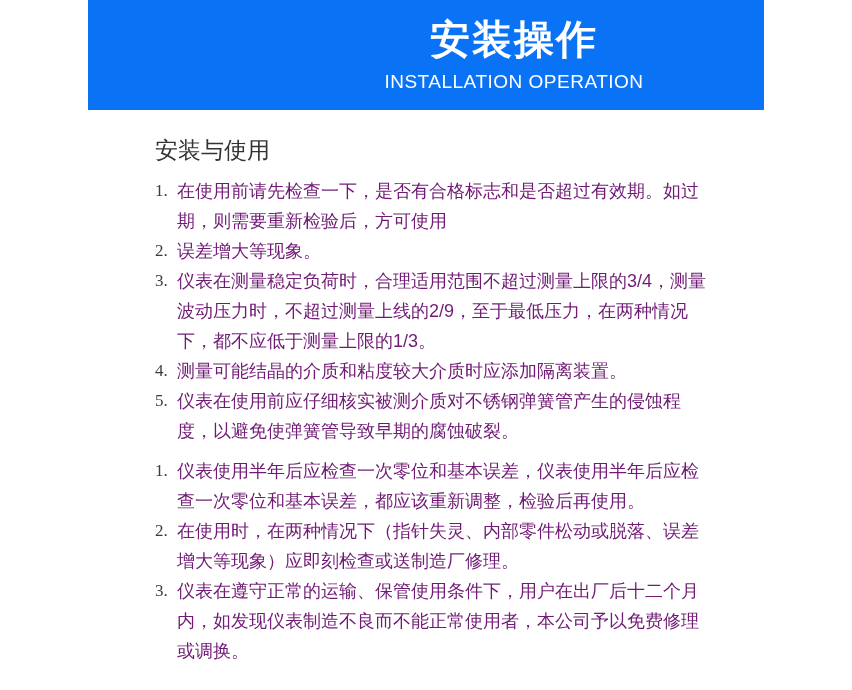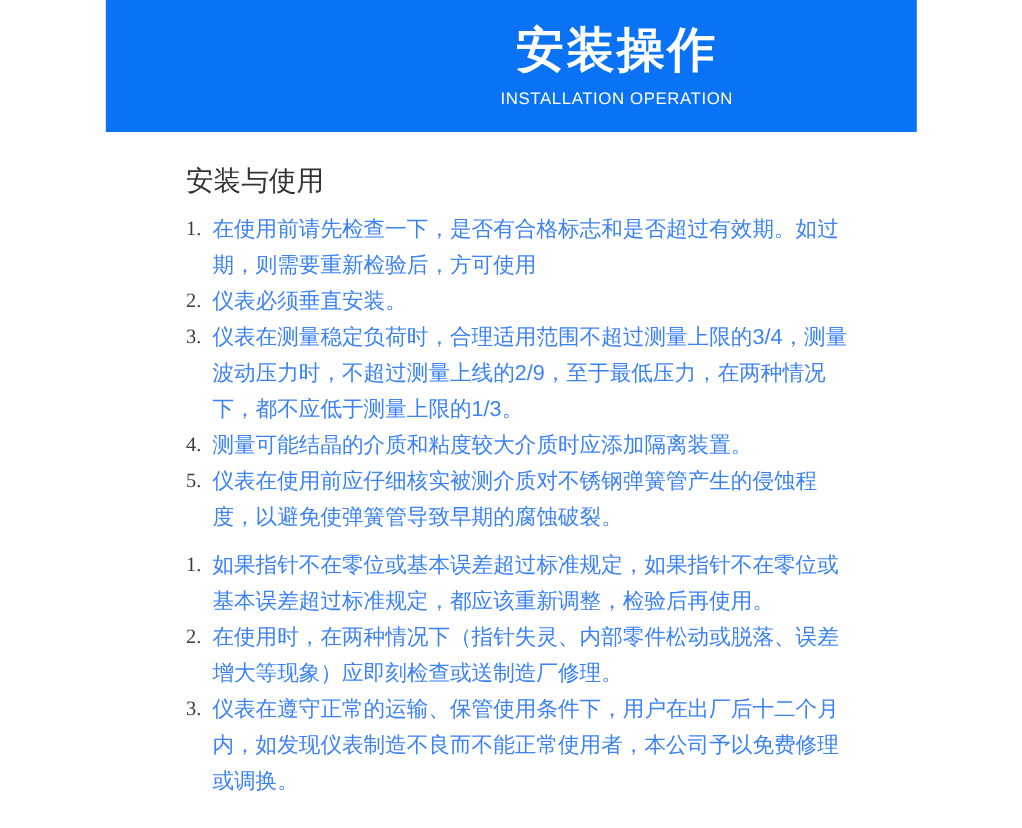--- a/index.html
+++ b/index.html
@@ -28,21 +28,21 @@
     color: #ffffff;
   }
   .banner-title {
     font-size: 40px;
     font-weight: bold;
     line-height: 1.1;
     letter-spacing: 2px;
   }
   .banner-subtitle {
     margin-top: 10px;
-    font-size: 14px;
+    font-size: 19px;
     font-weight: 500;
     letter-spacing: 0.5px;
   }
   
   .content {
     padding: 24px 56px 0 67px;
     color: #3d3d3d;
   }
   .section-heading {
     font-size: 23px;
@@ -70,21 +70,21 @@
     width: 22px;
     text-align: left;
     font-family: "Liberation Serif", "DejaVu Serif", serif;
     font-size: 17px;
     line-height: 30px;
     color: #3d3d3d;
   }
   .txt {
     flex: 1 1 auto;
     max-width: 706px;
-    color: #3b82f6;
+    color: #701a75;
   }
 </style>
 </head>
 <body>
 
 <div class="page">
 
   <header class="banner">
     <div class="banner-title">安装操作</div>
     <div class="banner-subtitle">INSTALLATION OPERATION</div>
@@ -94,41 +94,41 @@
 
     <h2 class="section-heading">安装与使用</h2>
 
     <ol class="item-list">
       <li>
         <span class="num">1.</span>
         <span class="txt">在使用前请先检查一下，是否有合格标志和是否超过有效期。如过期，则需要重新检验后，方可使用</span>
       </li>
       <li>
         <span class="num">2.</span>
-        <span class="txt">仪表必须垂直安装。</span>
+        <span class="txt">误差增大等现象。</span>
       </li>
       <li>
         <span class="num">3.</span>
         <span class="txt">仪表在测量稳定负荷时，合理适用范围不超过测量上限的3/4，测量波动压力时，不超过测量上线的2/9，至于最低压力，在两种情况下，都不应低于测量上限的1/3。</span>
       </li>
       <li>
         <span class="num">4.</span>
         <span class="txt">测量可能结晶的介质和粘度较大介质时应添加隔离装置。</span>
       </li>
       <li>
         <span class="num">5.</span>
         <span class="txt">仪表在使用前应仔细核实被测介质对不锈钢弹簧管产生的侵蚀程度，以避免使弹簧管导致早期的腐蚀破裂。</span>
       </li>
     </ol>
 
 
     <ol class="item-list">
       <li>
         <span class="num">1.</span>
-        <span class="txt">如果指针不在零位或基本误差超过标准规定，如果指针不在零位或基本误差超过标准规定，都应该重新调整，检验后再使用。</span>
+        <span class="txt">仪表使用半年后应检查一次零位和基本误差，仪表使用半年后应检查一次零位和基本误差，都应该重新调整，检验后再使用。</span>
       </li>
       <li>
         <span class="num">2.</span>
         <span class="txt">在使用时，在两种情况下（指针失灵、内部零件松动或脱落、误差增大等现象）应即刻检查或送制造厂修理。</span>
       </li>
       <li>
         <span class="num">3.</span>
         <span class="txt">仪表在遵守正常的运输、保管使用条件下，用户在出厂后十二个月内，如发现仪表制造不良而不能正常使用者，本公司予以免费修理或调换。</span>
       </li>
     </ol>

